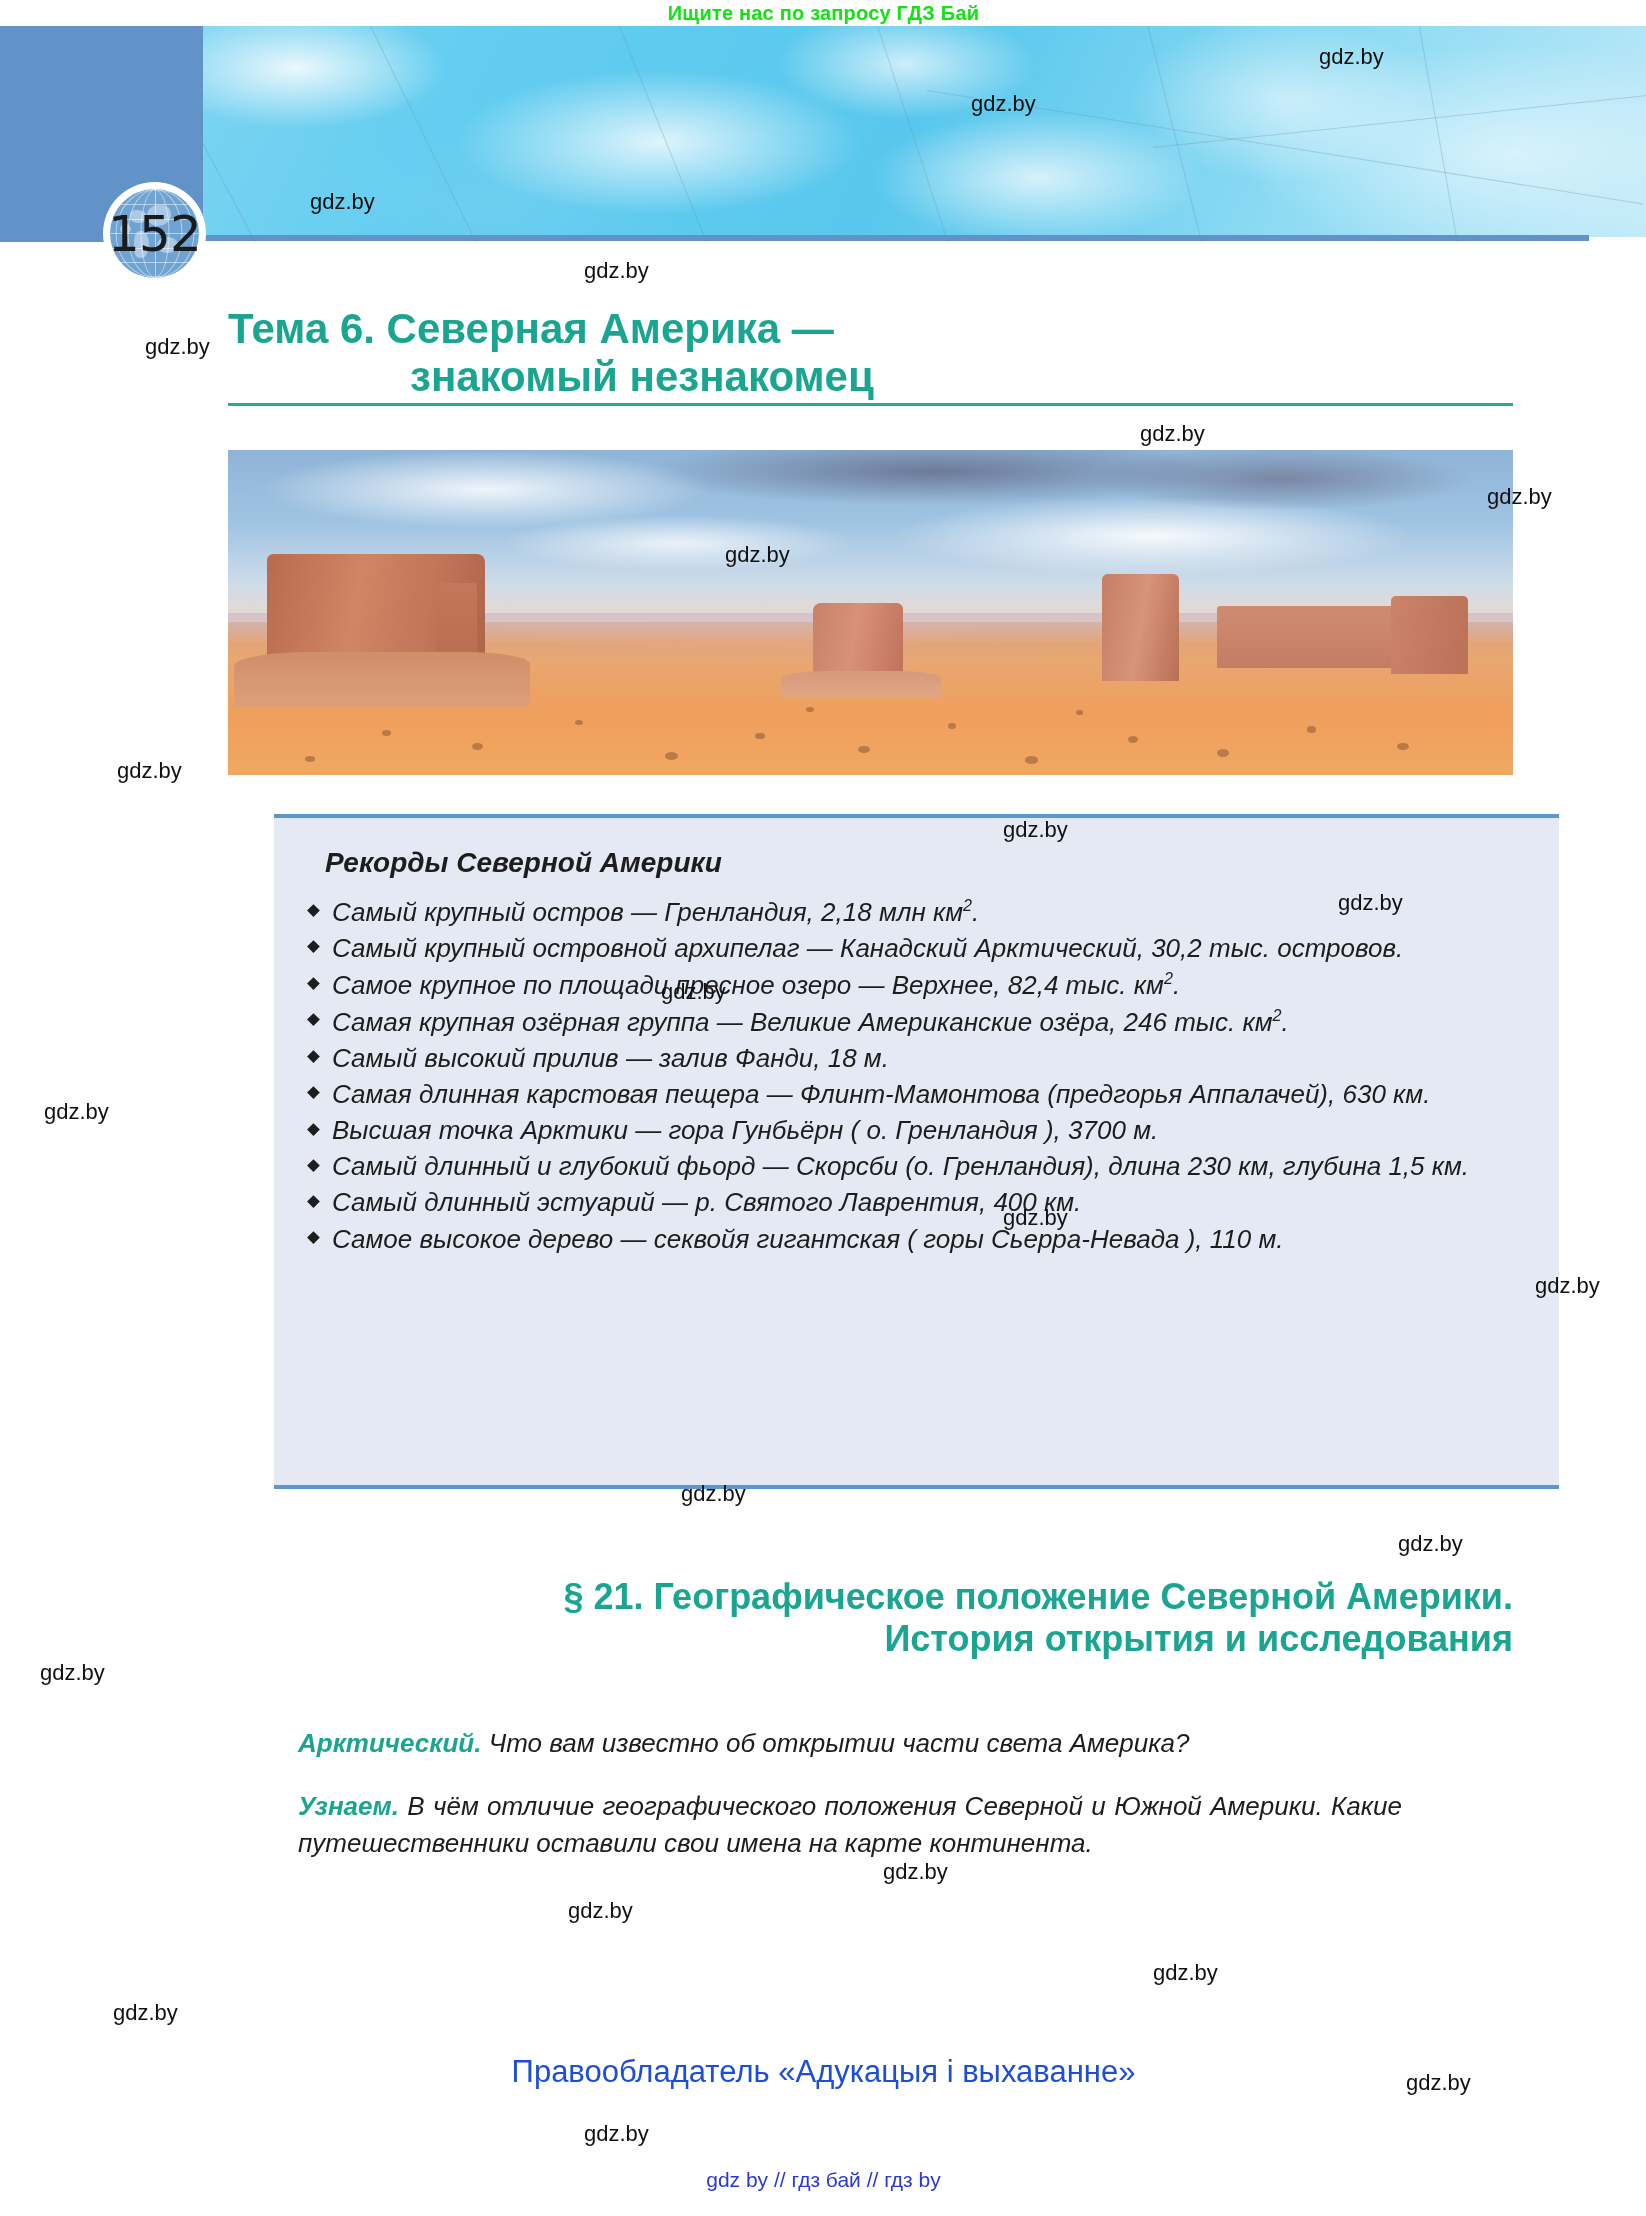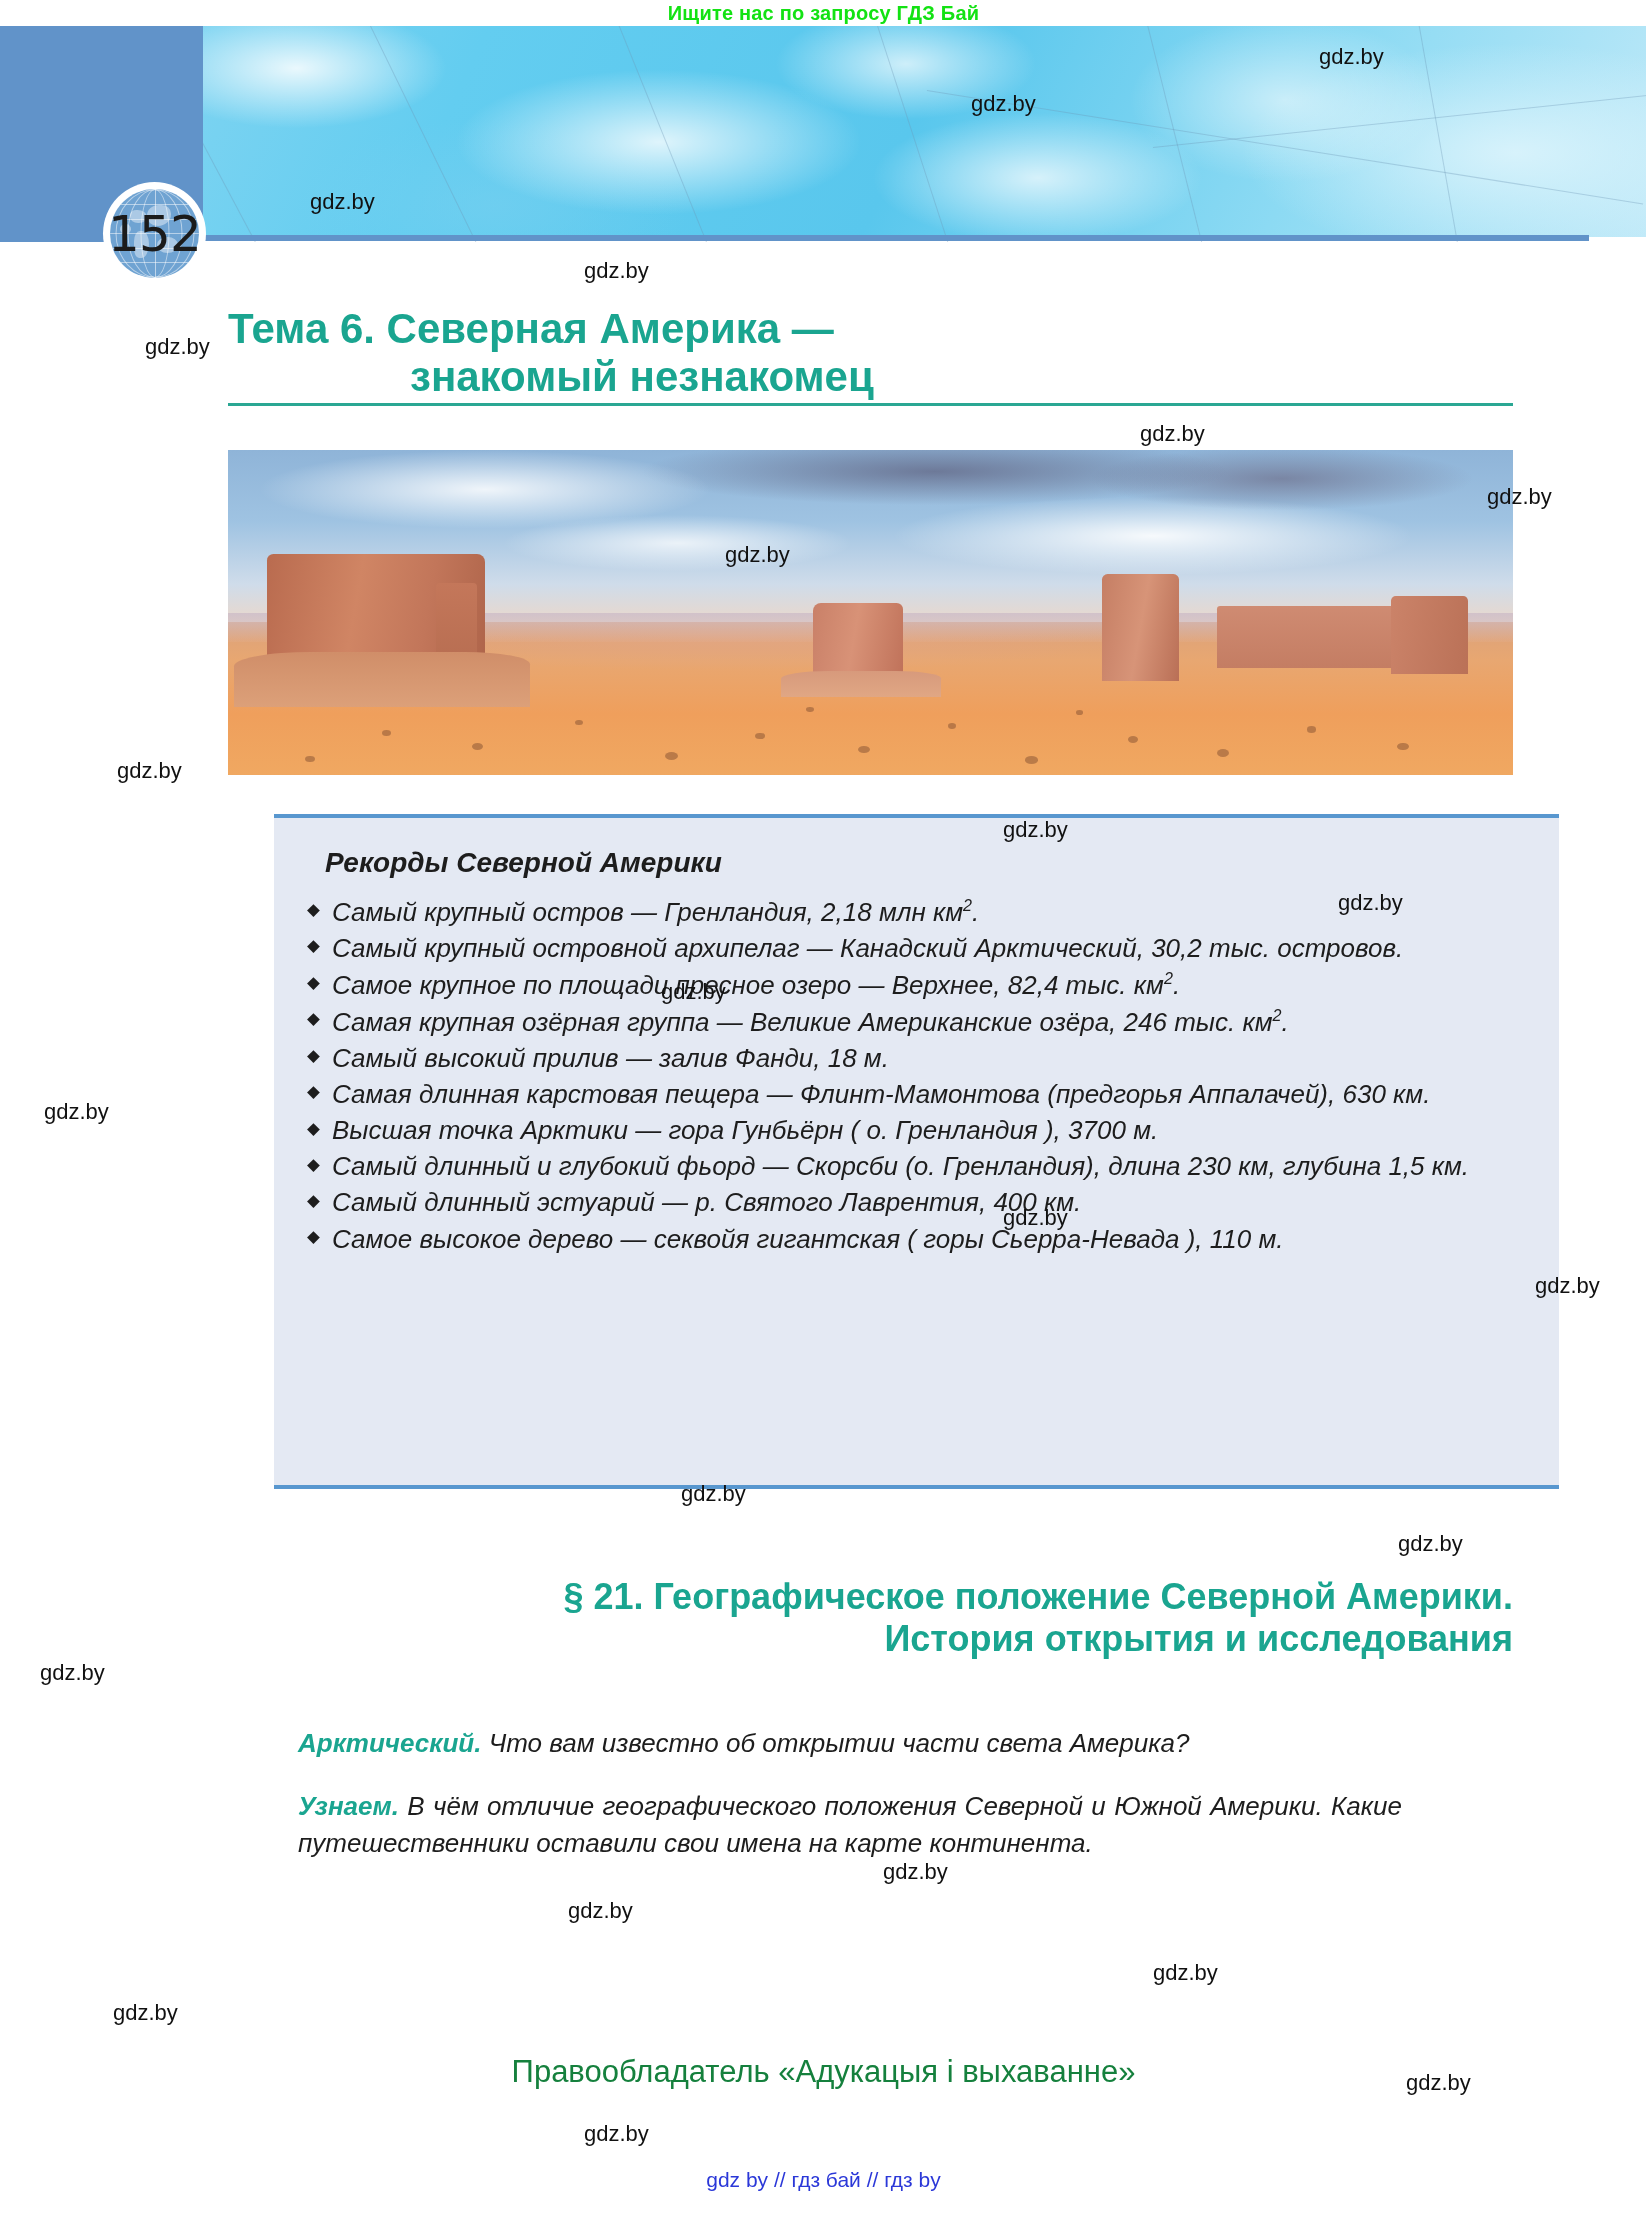--- a/index.html
+++ b/index.html
@@ -210,21 +210,21 @@
   .prompt .lead{
     color:#1aa590;font-weight:700;font-style:italic;
   }
   .prompt.p1{text-align:left;}
   .prompt.p3{text-align:left;margin-top:17.7px;}
 
   
   .copyright{
     position:absolute;left:0;top:2054px;width:1647px;
     text-align:center;
-    color:#15803d;
+    color:#1d4ed8;
     font-size:31px;
     font-family:"Liberation Sans", sans-serif;
   }
   .footer-links{
     position:absolute;left:0;top:2168px;width:1647px;
     text-align:center;color:#2b38d8;font-size:21px;
     font-family:"Liberation Sans", sans-serif;
   }
 
   

